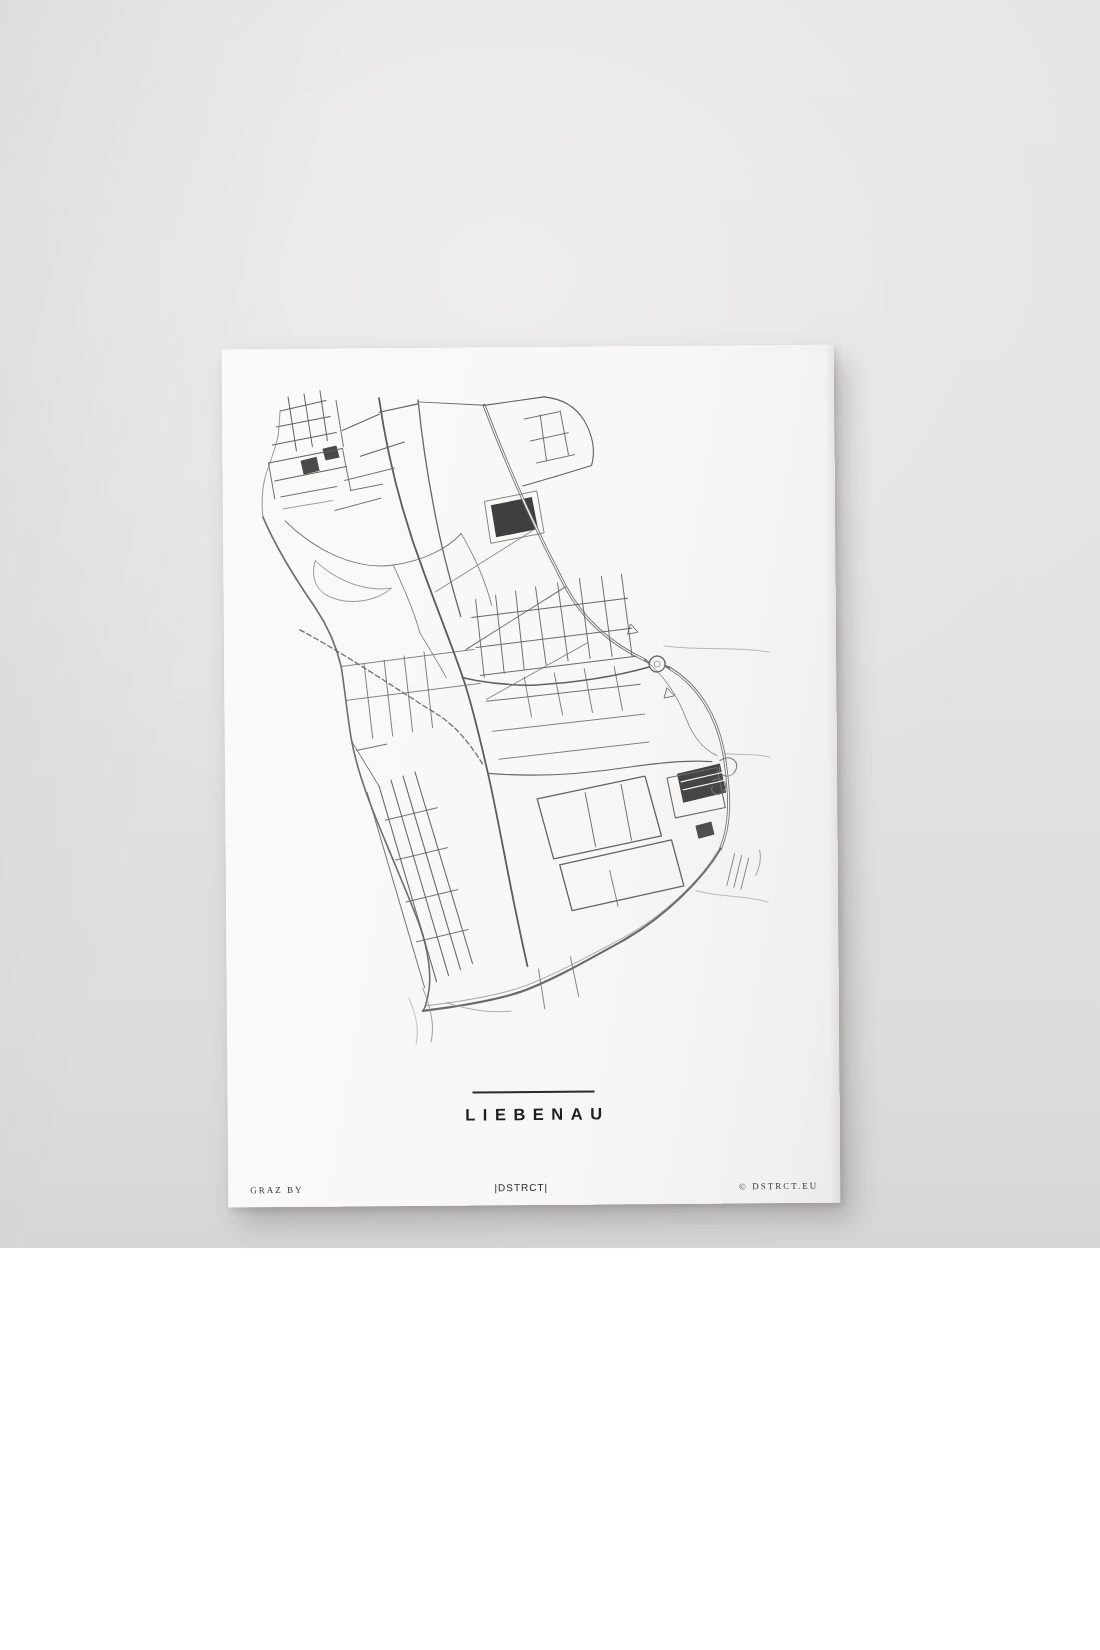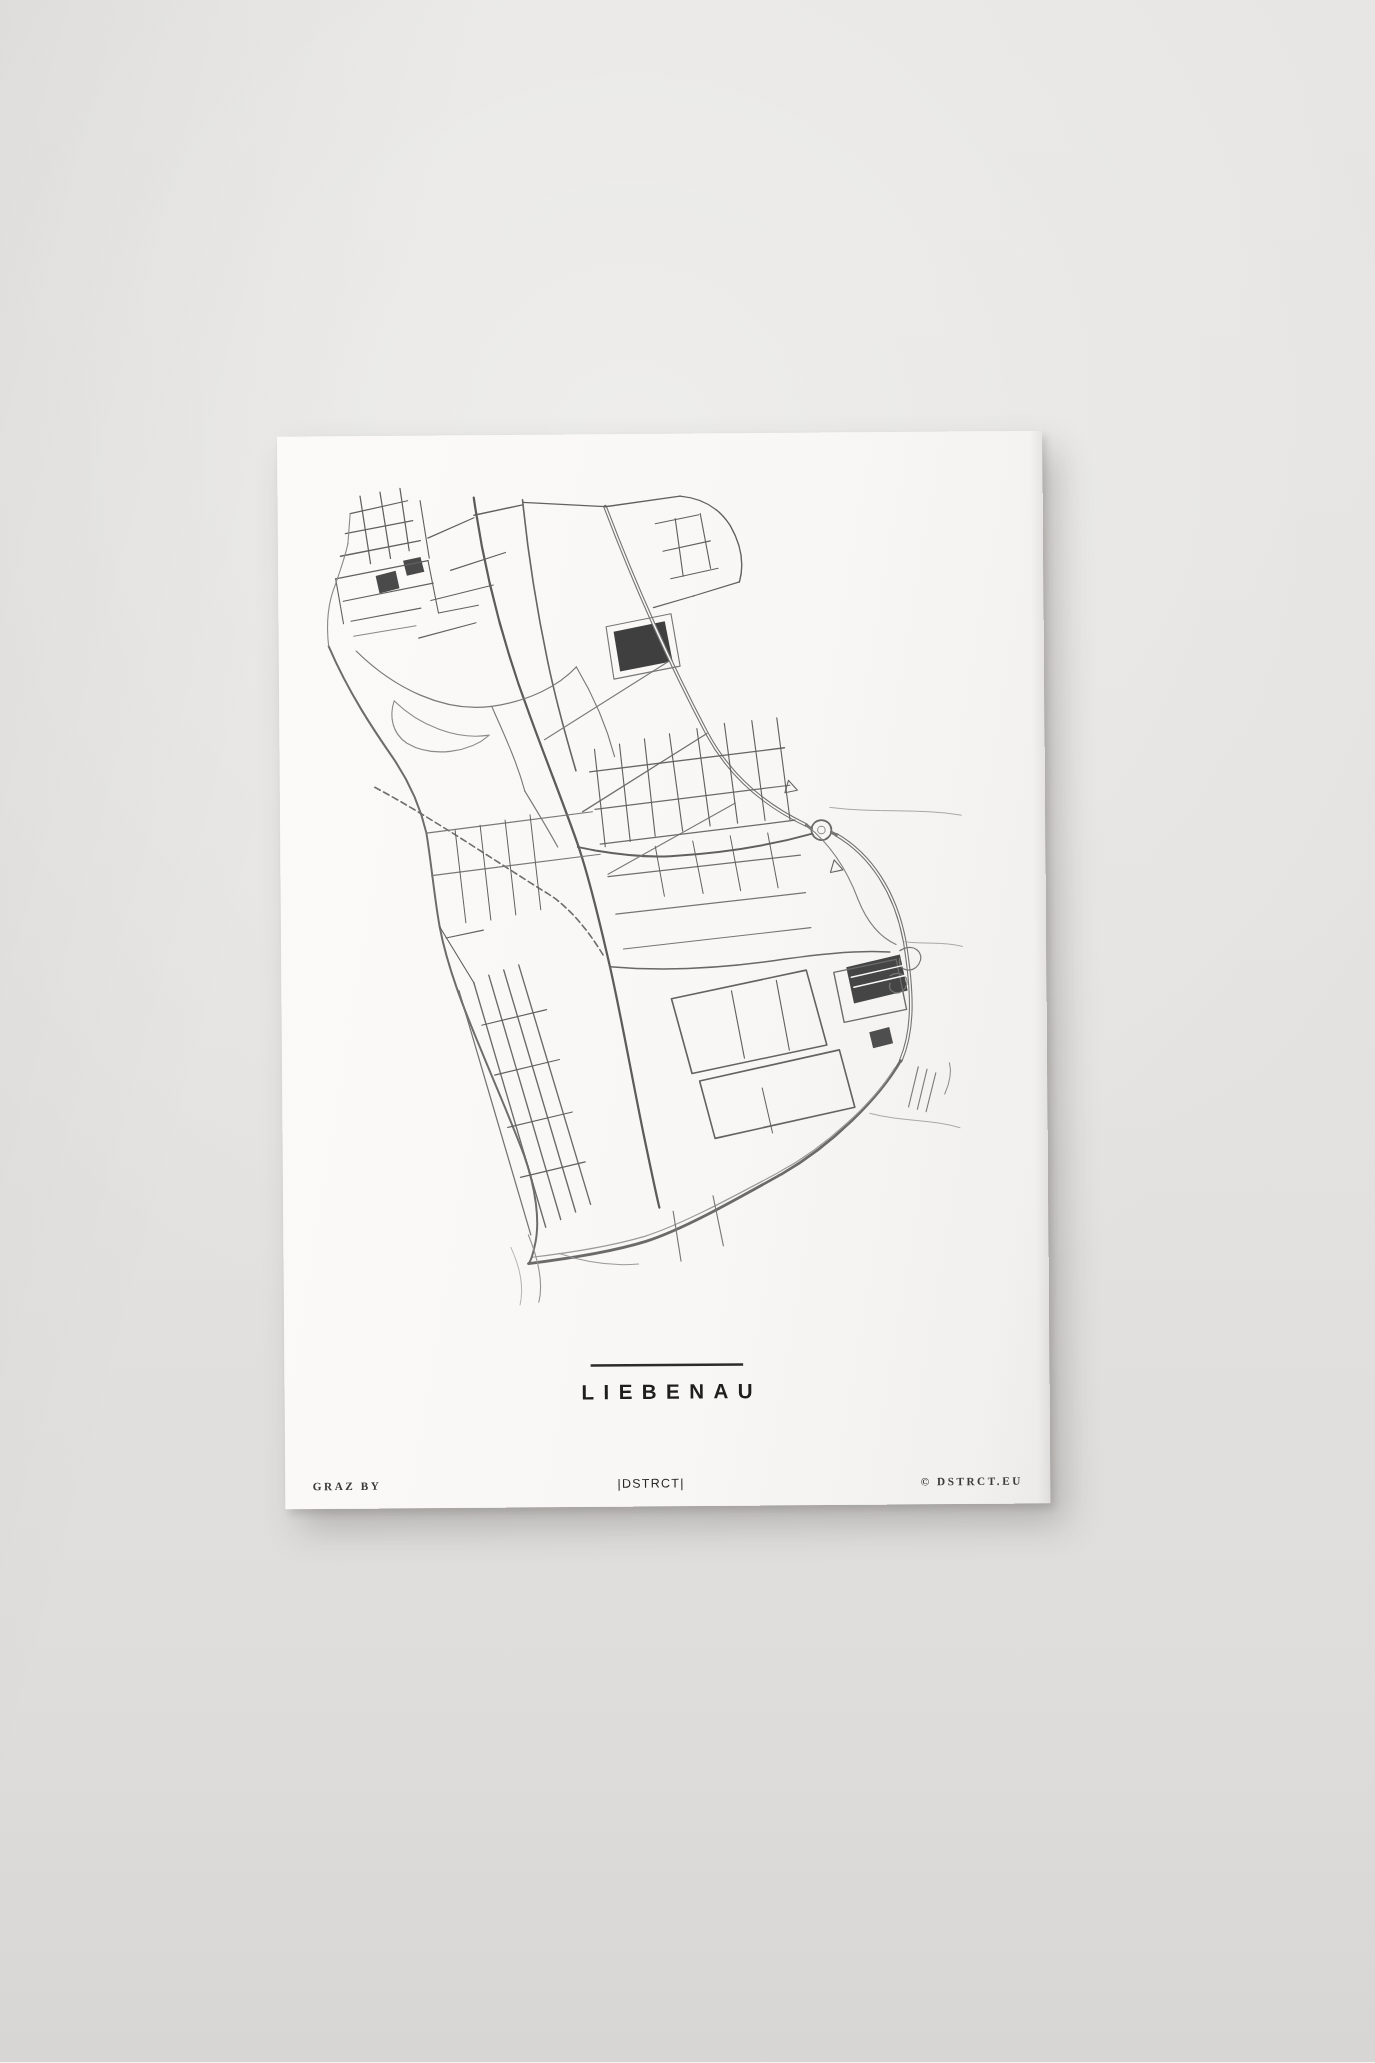--- a/index.html
+++ b/index.html
@@ -1,21 +1,21 @@
 <!DOCTYPE html>
 <html><head>
 <meta charset="utf-8">
 <style>
   html,body{margin:0;padding:0;}
   body{
     width:1100px;height:1650px;overflow:hidden;
     font-family:"Liberation Sans", sans-serif;
   }
   .scene{
-    position:relative;width:1100px;height:1650px;
+    position:relative;width:1100px;height:1248px;
     background:
       radial-gradient(120% 85% at 46% 22%, rgba(255,255,255,0.35) 0%, rgba(255,255,255,0) 55%),
       linear-gradient(105deg, rgba(0,0,0,0.045) 0%, rgba(0,0,0,0) 26%),
       linear-gradient(to bottom, #e6e5e3 0%, #e3e2e0 52%, #dedddb 82%, #d7d6d4 100%);
   }
   .poster{
     position:absolute;left:225px;top:347px;width:612px;height:858px;
     background:linear-gradient(100deg,#fbfaf8 0%,#f8f7f5 58%,#f1f0ee 92%,#eceae8 100%);
     transform:rotate(-0.45deg);
     transform-origin:50% 50%;
@@ -38,21 +38,21 @@
     font-size:16.5px;font-weight:700;color:#1e1e1e;
     letter-spacing:7.5px;padding-left:7.5px; 
     font-family:"Liberation Sans", sans-serif;
   }
   .poster-footer{
     position:absolute;left:0;bottom:12px;width:100%;box-sizing:border-box;
     padding:0 22px;display:flex;justify-content:space-between;align-items:baseline;
   }
   .footer-serif{
     font-family:"Liberation Serif", serif;
-    font-size:9px;letter-spacing:2px;color:#3b3a38;font-weight:700;
+    font-size:9px;letter-spacing:2px;color:#3b3a38;font-weight:400;
   }
   .footer-brand{
     font-family:"Liberation Sans", sans-serif;
     font-size:10px;font-weight:400;letter-spacing:1px;color:#262626;
   }
 </style>
 </head>
 <body>
 
 <div class="scene">

